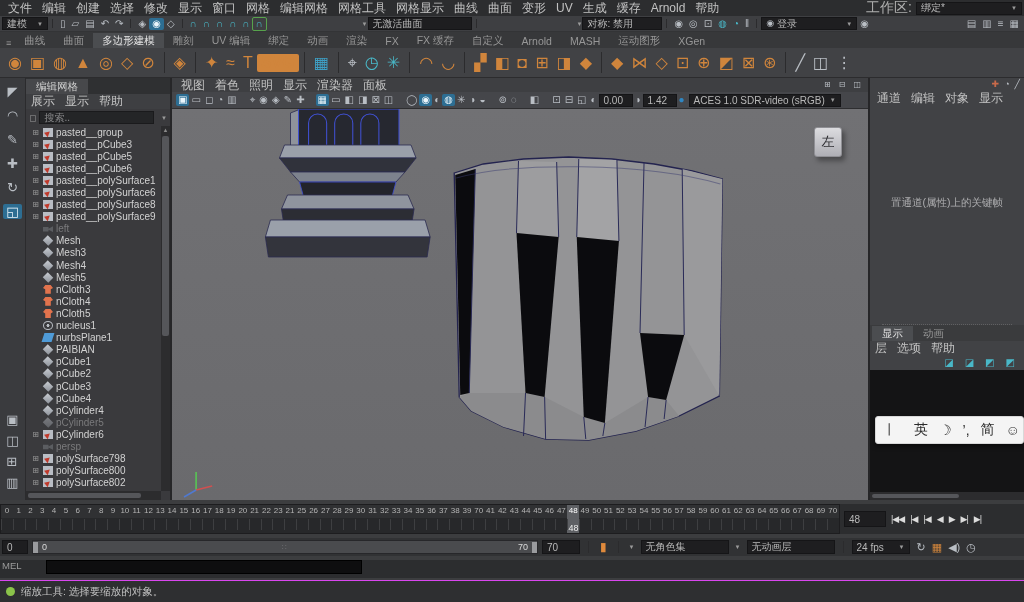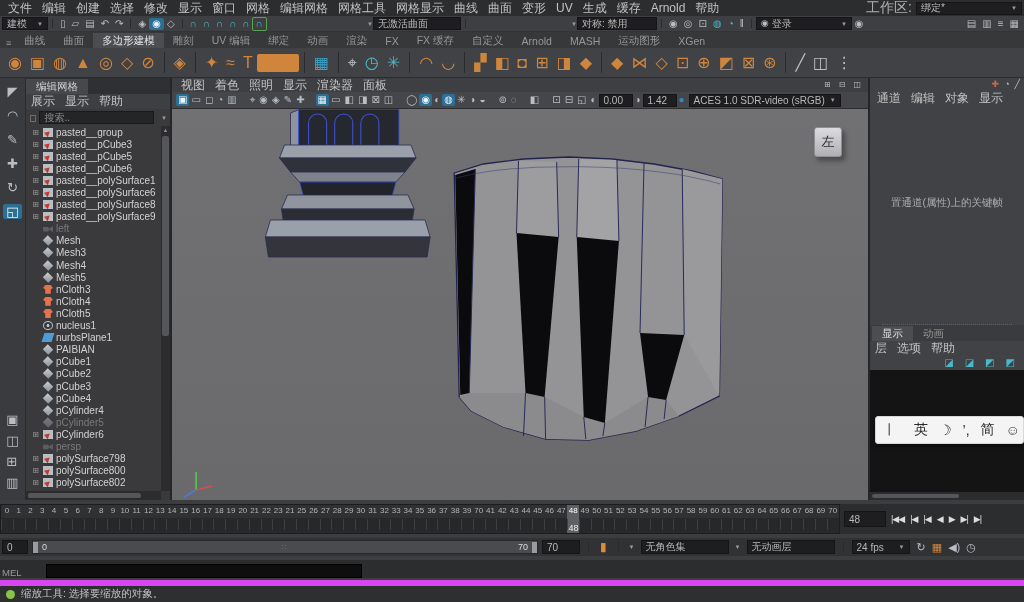--- a/index.html
+++ b/index.html
@@ -117,25 +117,25 @@
   #range{height:18px;background:#313234;display:flex;align-items:center;padding:0 2px;gap:4px}
   .rs-field{width:26px;height:14px}
   .rs-bar{width:506px;height:14px;background:#4a4b4e;border:1px solid #27272a;display:flex;align-items:center;position:relative;flex-shrink:0}
   .rs-h{width:5px;height:11px;background:#9a9b9e;flex:0 0 5px}
   .rs-lab{font-size:9px;color:#dadada;padding:0 4px}
   .rs-grip{position:absolute;left:50%;transform:translateX(-50%);color:#6c6c70;font-size:8px;letter-spacing:1px}
   .rs-sp{margin-left:auto;display:flex;align-items:center}
   .mini-arrow{font-size:6px;color:#9a9a9a;padding:0 2px}
   .w88{width:88px}.w58{width:58px}
   #range .ticon{font-size:11px}
-  #command{height:18px;background:#2c2d2f;display:flex;align-items:flex-end;gap:20px;padding:0 2px}
+  #command{height:18px;background:#2c2d2f;display:flex;align-items:flex-start;gap:20px;padding:0 2px}
   .cmd-label{font-size:9.5px;color:#9a9a9a;width:24px;overflow:hidden}
   .cmd-input{flex:0 0 316px;height:14px;background:#0e0e0f;border:1px solid #000;color:#ccc;font-size:10px;padding:0 4px;outline:none}
   .cmd-result{flex:1;height:14px;background:#1c1c1e;border:1px solid #0f0f10;font-size:9.5px;color:#c8c8c8;display:flex;align-items:center;padding-left:6px;white-space:nowrap;overflow:hidden}
-  #helpline{height:22px;background:#2e2f31;display:flex;align-items:center;gap:6px;padding:0 6px;border-top:6px solid #d946ef}
+  #helpline{height:22px;background:#2e2f31;display:flex;align-items:center;gap:6px;padding:0 6px;border-top:1px solid #d946ef}
   .help-dot{width:9px;height:9px;border-radius:50%;background:#8bc34a;flex:0 0 9px}
   .help-text{font-size:10.5px;color:#c2c2c2}
 </style>
 </head>
 <body>
 
 <div id="app">
 
   <div id="menubar">
     <div class="mb-items">
@@ -191,21 +191,21 @@
     <i class="vsep"></i>
     <div class="icongrp">
         <span class="ticon" style="color: rgb(73, 184, 200);">∩</span>
         <span class="ticon" style="color: rgb(73, 184, 200);">∩</span>
         <span class="ticon" style="color: rgb(73, 184, 200);">∩</span>
         <span class="ticon" style="color: rgb(73, 184, 200);">∩</span>
         <span class="ticon" style="color: rgb(73, 184, 200);">∩</span>
         <span class="ticon boxed" style="color: rgb(73, 184, 200);">∩</span>
       </div>
     <span class="arrow">▼</span>
-    <span class="field" style="width:88px">
+    <span class="field" style="width:104px">
         <span>无激活曲面</span>
       </span>
     <i class="vsep"></i>
     <span class="arrow">▼</span>
     <span class="field" style="width:80px">
         <span>对称: 禁用</span>
       </span>
     <i class="vsep"></i>
     <div class="icongrp">
         <span class="ticon">◉</span>

